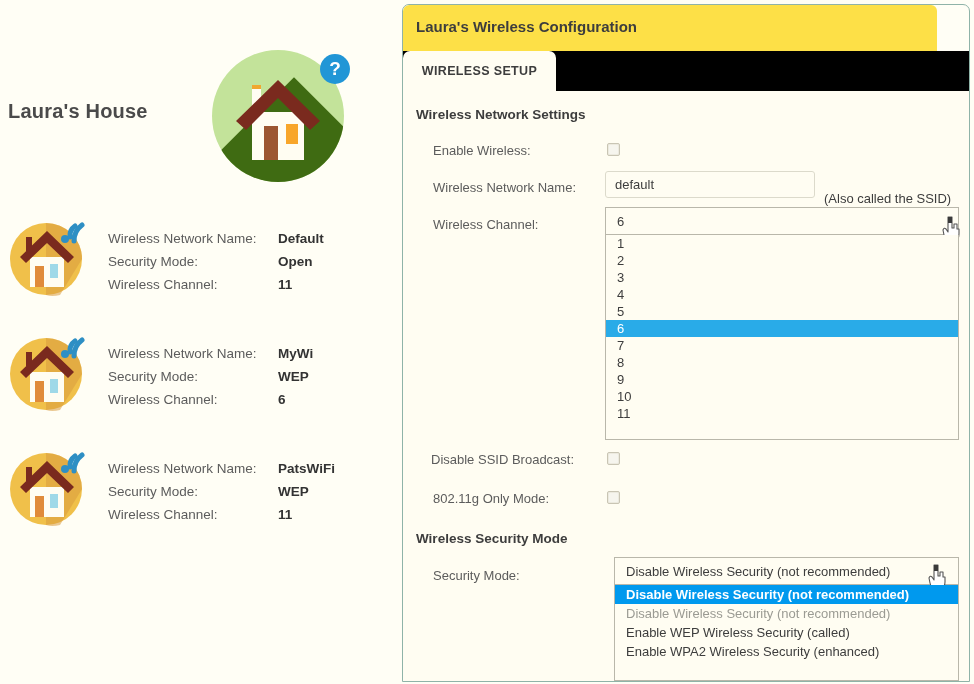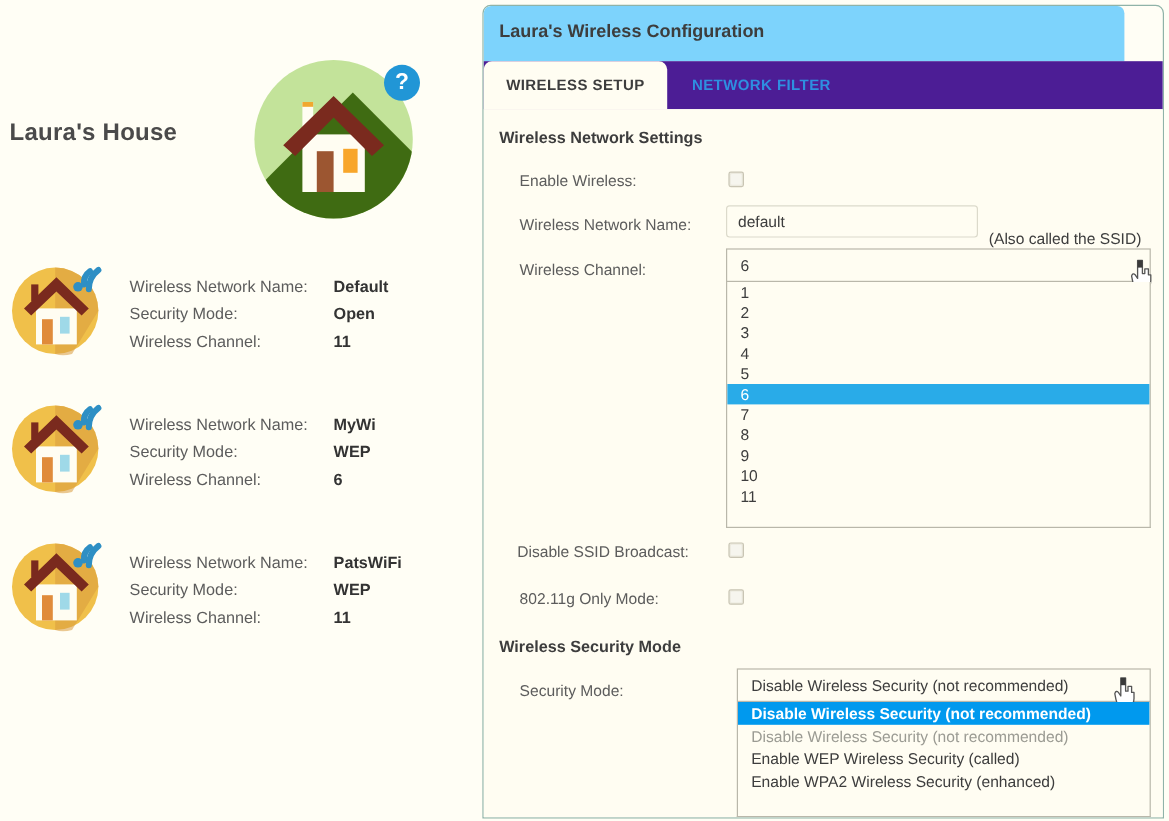--- a/index.html
+++ b/index.html
@@ -81,31 +81,31 @@
     position: absolute; left: 402px; top: 4px;
     width: 568px; height: 678px;
     background: #fffef5;
     border: 1px solid #8fb3a8;
     border-radius: 7px 7px 0 0;
     overflow: hidden;
   }
   #panel-header {
     position: absolute; left: 0; top: 0;
     width: 534px; height: 46px;
-    background: #7dd3fc;
+    background: #fde047;
     border-radius: 6px 6px 0 0;
   }
   #panel-title {
     position: absolute; left: 13px; top: 13px;
     font-size: 15px; font-weight: bold; color: #3d3d3d;
   }
   #tabstrip {
     position: absolute; left: 0; top: 46px;
     width: 566px; height: 40px;
-    background: #4c1d95;
+    background: #000000;
   }
   .tab {
     position: absolute; top: 0; height: 40px;
     font-size: 12.5px; font-weight: bold;
     letter-spacing: .35px;
     display: flex; align-items: center; justify-content: center;
   }
   .tab.active {
     background: #fffdf2;
     border-radius: 7px 7px 0 0;
@@ -299,21 +299,20 @@
   </div>
 
   <div id="panel">
 
     <div id="panel-header">
       <div id="panel-title">Laura's Wireless Configuration</div>
     </div>
 
     <div id="tabstrip">
         <div class="tab active" style="left:0px; width:153px">WIRELESS SETUP</div>
-        <div class="tab inactive" style="left:153px; width:157px">NETWORK FILTER</div>
       </div>
 
     <div id="panel-body">
 
       <div class="section-title" style="left:13px; top:16px;">Wireless Network Settings</div>
 
       <div class="field-label" style="left:30px; top:52px;">Enable Wireless:</div>
       <div class="cbox" style="left:204px; top:52px;"></div>
 
       <div class="field-label" style="left:30px; top:89px;">Wireless Network Name:</div>

